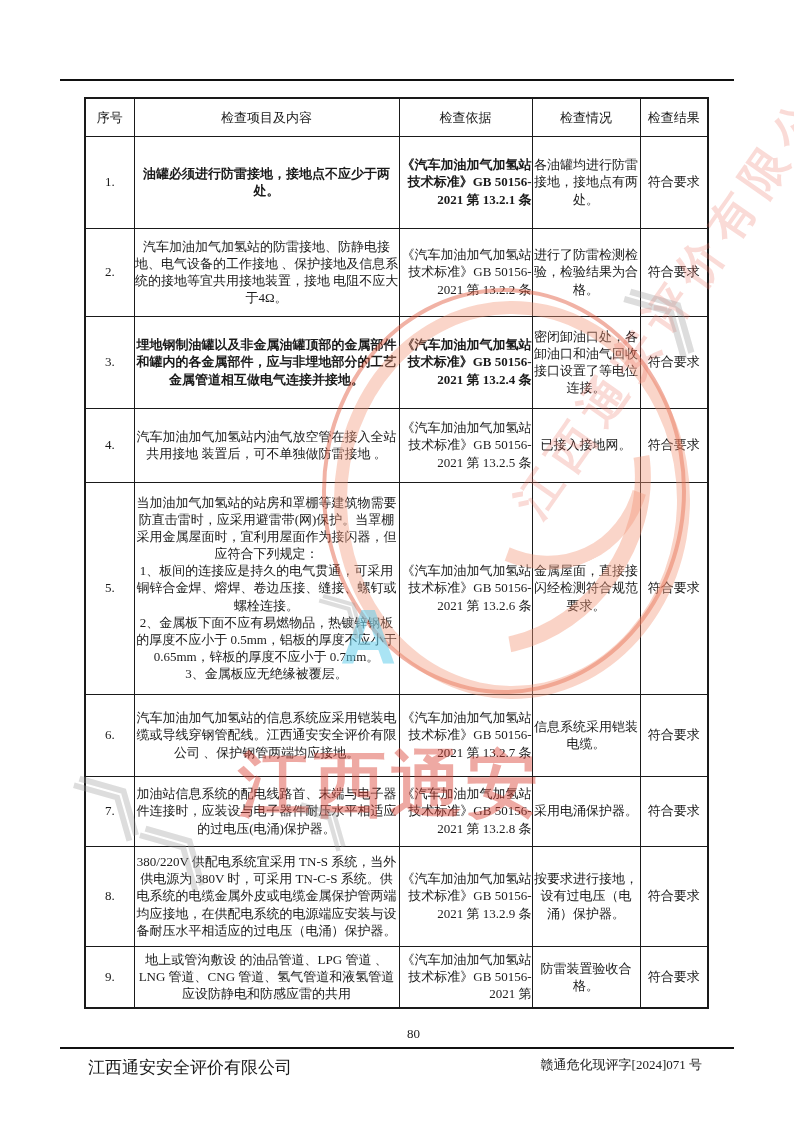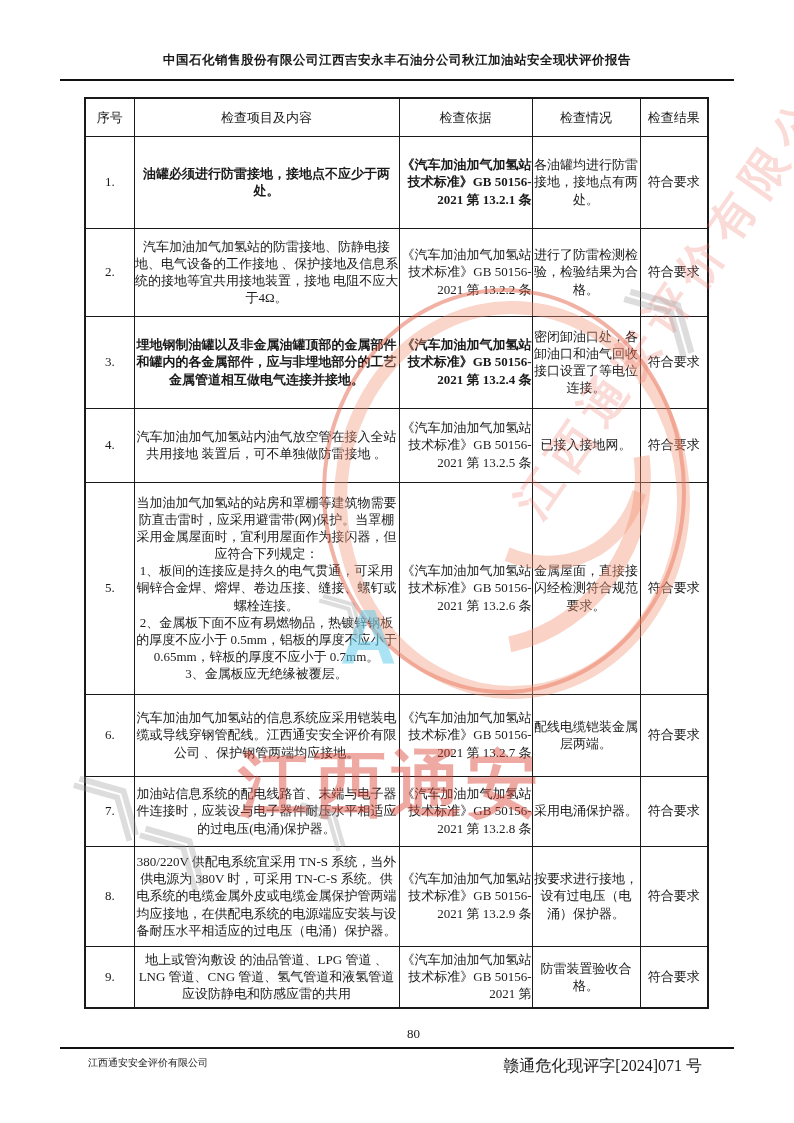--- a/index.html
+++ b/index.html
@@ -31,22 +31,22 @@
   td.situation{text-align:center;padding:3px 12px;}
   td.result{text-align:center;padding:3px 15px;}
   tr.hdr{height:38px;padding-left:12px;}
   tr.r0{height:92px;} tr.r1{height:88px;} tr.r2{height:92px;}
   tr.r3{height:74px;} tr.r4{height:212px;} tr.r5{height:82px;}
   tr.r6{height:70px;} tr.r7{height:100px;} tr.r8{height:62px;}
   tr.boldrow td.item, tr.boldrow td.basis{font-weight:bold;}
   
   .page-number{position:absolute;top:1026px;left:340px;width:80px;text-align:right;font-size:13px;}
   .foot-rule{position:absolute;top:1047px;left:60px;width:674px;height:2px;background:#111;}
-  .footer-left{position:absolute;top:1056px;left:88px;font-size:10px;}
-  .footer-right{position:absolute;top:1056px;right:92px;font-size:16px;}
+  .footer-left{position:absolute;top:1056px;left:88px;font-size:17px;}
+  .footer-right{position:absolute;top:1056px;right:92px;font-size:13px;}
   
   .wm{position:absolute;inset:0;pointer-events:none;z-index:5;}
   .stamp-outer{position:absolute;left:322px;top:288px;width:356px;height:398px;
     border:4px solid rgba(223,85,55,.45);border-radius:50%;}
   .stamp-inner{position:absolute;left:334px;top:301px;width:330px;height:372px;
     border:13px solid rgba(242,150,120,.40);border-radius:50%;}
   .swoosh1{position:absolute;left:352px;top:330px;width:260px;height:300px;
     border:16px solid transparent;border-right-color:rgba(242,150,120,.42);
     border-radius:50%;transform:rotate(35deg);}
   .swoosh2{position:absolute;left:420px;top:305px;width:200px;height:240px;
@@ -67,21 +67,20 @@
   .chev2{left:86px;top:728px;font-size:88px;}
   .chev3{left:152px;top:778px;font-size:88px;}
   .chev4{left:328px;top:562px;font-size:60px;}
   .chev5{left:306px;top:766px;font-size:66px;}
 </style>
 </head>
 <body>
 
 <div class="page">
 
-  <div class="doc-title">中国石化销售股份有限公司江西吉安永丰石油分公司秋江加油站安全现状评价报告</div>
   <div class="head-rule"></div>
 
   <table class="check">
     <colgroup>
       <col style="width:49px">
         <col style="width:265px">
         <col style="width:133px">
       <col style="width:108px">
         <col style="width:68px">
     </colgroup>
@@ -128,21 +127,21 @@
 2、金属板下面不应有易燃物品，热镀锌钢板的厚度不应小于 0.5mm，铝板的厚度不应小于 0.65mm，锌板的厚度不应小于 0.7mm。
 3、金属板应无绝缘被覆层。</td>
       <td class="basis">《汽车加油加气加氢站技术标准》GB 50156-2021 第 13.2.6 条</td>
       <td class="situation">金属屋面，直接接闪经检测符合规范要求。</td>
       <td class="result">符合要求</td>
     </tr>
     <tr class="r5">
       <td class="no">6.</td>
       <td class="item">汽车加油加气加氢站的信息系统应采用铠装电缆或导线穿钢管配线。江西通安安全评价有限公司 、保护钢管两端均应接地。</td>
       <td class="basis">《汽车加油加气加氢站技术标准》GB 50156-2021 第 13.2.7 条</td>
-      <td class="situation">配线电缆铠装金属层两端。</td>
+      <td class="situation">信息系统采用铠装电缆。</td>
       <td class="result">符合要求</td>
     </tr>
     <tr class="r6">
       <td class="no">7.</td>
       <td class="item">加油站信息系统的配电线路首、末端与电子器件连接时，应装设与电子器件耐压水平相适应的过电压(电涌)保护器。</td>
       <td class="basis">《汽车加油加气加氢站技术标准》GB 50156-2021 第 13.2.8 条</td>
       <td class="situation">采用电涌保护器。</td>
       <td class="result">符合要求</td>
     </tr>
     <tr class="r7">

